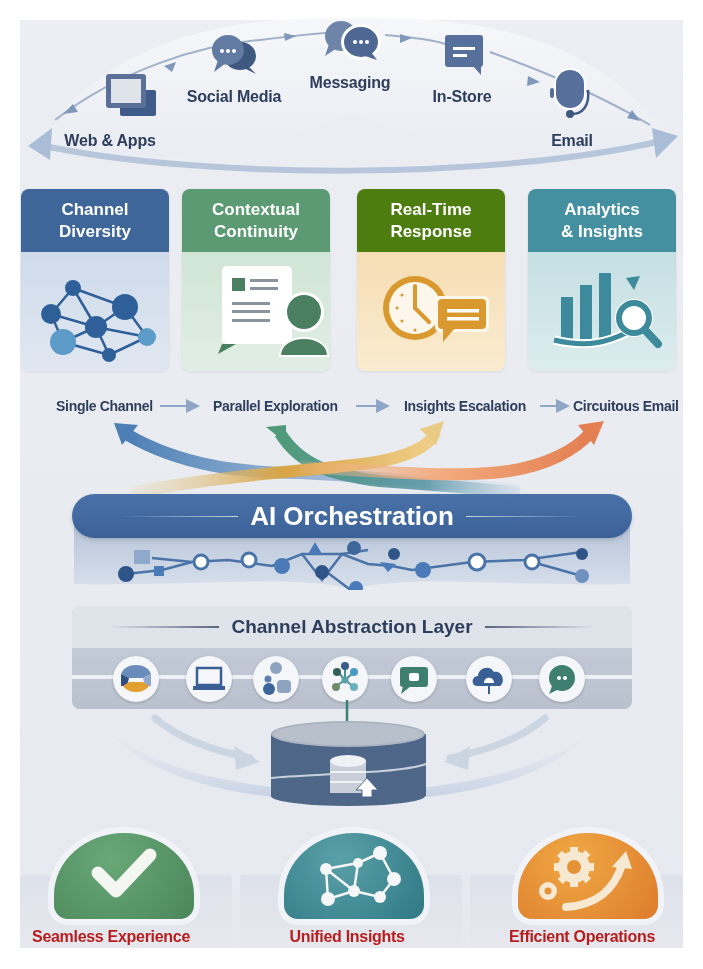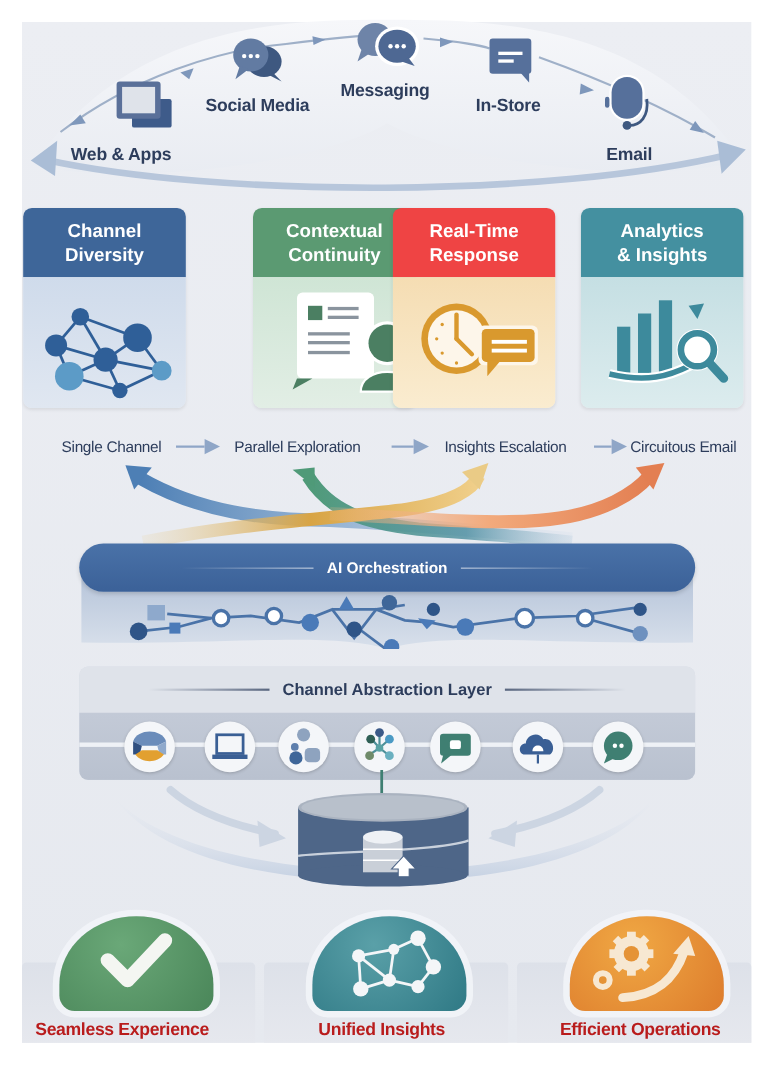--- a/index.html
+++ b/index.html
@@ -9,33 +9,33 @@
   .abs { position: absolute; }
 
   
   .ch-label { position: absolute; font-size: 16px; color: #2d3d5c; font-weight: bold; white-space: nowrap; transform: translateX(-50%); letter-spacing: -0.2px; }
 
   
   .card { position: absolute; top: 189px; width: 148px; height: 182px; border-radius: 8px; overflow: hidden; box-shadow: 0 1px 3px rgba(0,0,0,0.08); }
   .card-head { height: 63px; display: flex; align-items: center; justify-content: center; text-align: center; color: #fff; font-weight: bold; font-size: 17px; line-height: 22px; padding: 0 6px; }
   .card-body { height: 119px; position: relative; }
   .card-body svg { position: absolute; left: 0; top: 0; }
-  .j-label { position: absolute; font-size: 14px; font-weight: normal; color: #2d3d5c; white-space: nowrap; letter-spacing: -0.3px; }
+  .j-label { position: absolute; font-size: 14px; font-weight: bold; color: #2d3d5c; white-space: nowrap; letter-spacing: -0.3px; }
 
   
   .orch-wrap { position: absolute; left: 72px; top: 494px; width: 560px; height: 96px; }
   .orch-bar { position: absolute; left: 0; top: 0; width: 560px; height: 44px; border-radius: 22px; background: linear-gradient(#4a72a8, #3b6198); display: flex; align-items: center; justify-content: center; box-shadow: 0 2px 4px rgba(0,0,0,0.15); }
-  .orch-title { color: #fff; font-weight: bold; font-size: 14px; padding: 0 12px; }
+  .orch-title { color: #fff; font-weight: bold; font-size: 26px; padding: 0 12px; }
   .orch-line { height: 1px; width: 120px; background: linear-gradient(90deg, rgba(255,255,255,0), rgba(255,255,255,0.7)); }
   .orch-line.r { background: linear-gradient(90deg, rgba(255,255,255,0.7), rgba(255,255,255,0)); }
 
   
   .abs-wrap { position: absolute; left: 72px; top: 606px; width: 560px; height: 103px; border-radius: 8px; background: #d7dce6; overflow: hidden; }
   .abs-head { height: 42px; background: #dfe3ea; display: flex; align-items: center; justify-content: center; }
-  .abs-title { color: #2d3d5c; font-weight: bold; font-size: 15px; padding: 0 12px; }
+  .abs-title { color: #2d3d5c; font-weight: bold; font-size: 19px; padding: 0 12px; }
   .abs-line { height: 2px; width: 110px; background: linear-gradient(90deg, rgba(45,61,92,0), rgba(45,61,92,0.75)); }
   .abs-line.r { background: linear-gradient(90deg, rgba(45,61,92,0.75), rgba(45,61,92,0)); }
   .abs-body { position: relative; height: 61px; background: linear-gradient(#c3cad7, #b9c1cf); }
   .abs-rail { position: absolute; left: 0; right: 0; top: 27px; height: 4px; background: #eef1f6; }
   .node { position: absolute; top: 8px; width: 46px; height: 46px; border-radius: 50%; background: #f4f6f9; box-shadow: 0 1px 3px rgba(0,0,0,0.2); }
   .node svg { position: absolute; left: 0; top: 0; }
 
   
   .outcome-panel { position: absolute; top: 875px; height: 73px; background: linear-gradient(#dde1e9, #e6e8ee); border-radius: 4px 4px 0 0; }
   .dome { position: absolute; width: 140px; height: 86px; border-radius: 70px 70px 14px 14px / 62px 62px 14px 14px; box-shadow: 0 0 0 6px rgba(242,244,248,0.9); overflow: hidden; }
@@ -138,41 +138,41 @@
       <circle cx="30" cy="62" r="10" fill="#2f5f98"></circle>
       <circle cx="104" cy="55" r="13" fill="#2f5f98"></circle>
       <circle cx="75" cy="75" r="11" fill="#2f5f98"></circle>
       <circle cx="42" cy="90" r="13" fill="#5c9bc7"></circle>
       <circle cx="126" cy="85" r="9" fill="#5c9bc7"></circle>
       <circle cx="88" cy="103" r="7" fill="#2f5f98"></circle>
     </svg>
   </div>
 </div>
 
-<div class="card" style="left:182px;margin-left:48px;">
+<div class="card" style="left:182px;">
   <div class="card-head" style="background:#5b9a72">Contextual<br>Continuity</div>
   <div class="card-body" style="background:linear-gradient(#cfe5d5,#e2eee5)">
     <svg width="148" height="119">
       <rect x="40" y="14" width="70" height="78" rx="5" fill="#fff"></rect>
       <polygon points="40,92 36,102 54,92" fill="#4b7f62"></polygon>
       <rect x="50" y="26" width="13" height="13" fill="#4b7f62"></rect>
       <rect x="68" y="27" width="28" height="3" fill="#8a949e"></rect>
         <rect x="68" y="35" width="28" height="3" fill="#8a949e"></rect>
       <rect x="50" y="50" width="38" height="3" fill="#8a949e"></rect>
         <rect x="50" y="58" width="38" height="3" fill="#8a949e"></rect>
         <rect x="50" y="67" width="38" height="3" fill="#8a949e"></rect>
       <circle cx="122" cy="60" r="20" fill="#fff"></circle>
       <circle cx="122" cy="60" r="17" fill="#4b7f62"></circle>
       <path d="M98,104 C98,80 146,80 146,104 Z" fill="#4b7f62" stroke="#fff" stroke-width="2"></path>
     </svg>
   </div>
 </div>
 
 <div class="card" style="left:357px;">
-  <div class="card-head" style="background:#ef4444">Real-Time<br>Response</div>
+  <div class="card-head" style="background:#4d7c0f">Real-Time<br>Response</div>
   <div class="card-body" style="background:linear-gradient(#f5ddb3,#faecd0)">
     <svg width="148" height="119">
       <circle cx="58" cy="56" r="32" fill="#d9992e"></circle>
       <circle cx="58" cy="56" r="26" fill="#fdf6ea"></circle>
       <line x1="58" y1="56" x2="58" y2="34" stroke="#d9992e" stroke-width="4" stroke-linecap="round"></line>
       <line x1="58" y1="56" x2="72" y2="70" stroke="#d9992e" stroke-width="4" stroke-linecap="round"></line>
       <circle cx="58" cy="36" r="1.5" fill="#d9992e"></circle>
         <circle cx="40" cy="56" r="1.5" fill="#d9992e"></circle>
         <circle cx="58" cy="78" r="1.5" fill="#d9992e"></circle>
         <circle cx="45" cy="43" r="1.5" fill="#d9992e"></circle>

